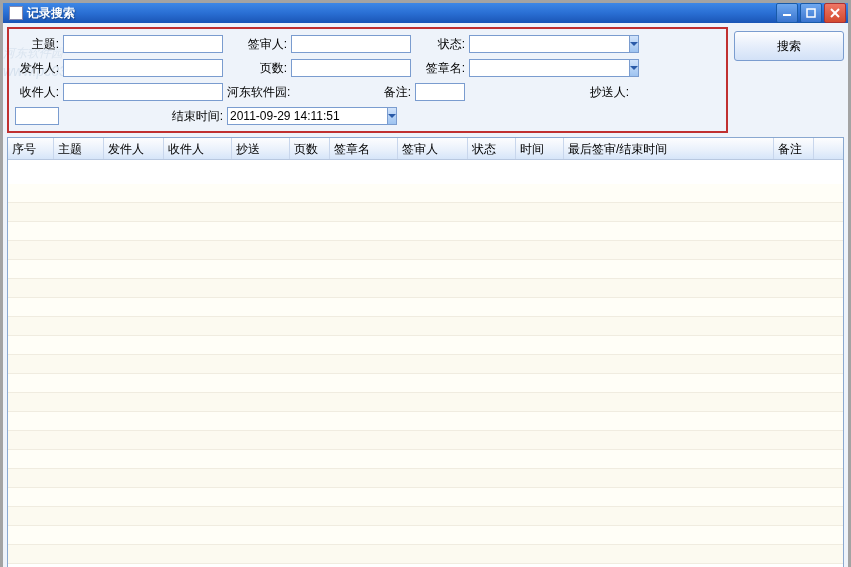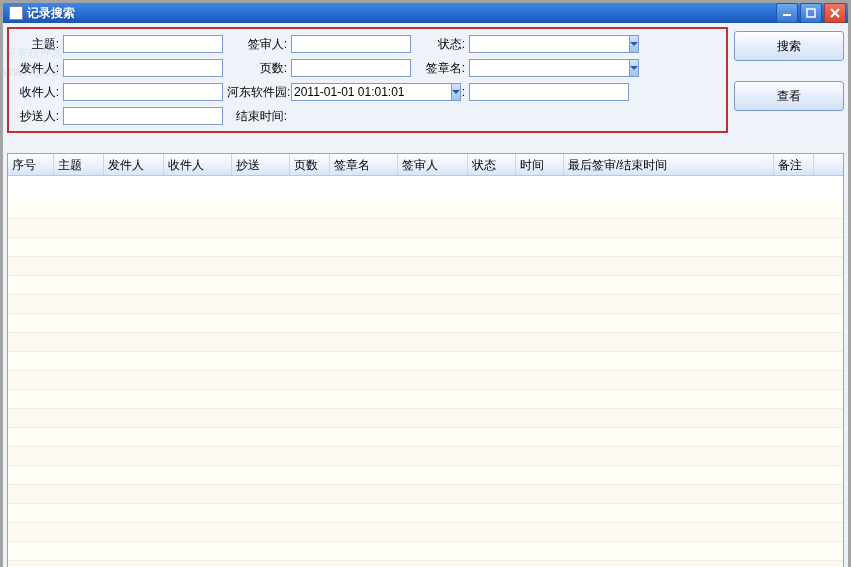--- a/index.html
+++ b/index.html
@@ -31,21 +31,21 @@
     
     .watermark {
       position: absolute; top: 10px; left: 0px;
       font-size: 28px; font-style: italic; font-weight: normal;
       color: rgba(180,200,220,0.35);
       pointer-events: none; z-index: 0;
       line-height: 1.1;
     }
     .watermark-sub { font-size: 14px; display: block; color: rgba(180,200,220,0.4); font-style: italic; }
     
-    .top-section { display: flex; gap: 6px; margin-bottom: 20px; z-index: 1; }
+    .top-section { display: flex; gap: 6px; margin-bottom: 4px; z-index: 1; }
     
     .search-form {
       flex: 1; border: 2px solid #c03030;
       padding: 4px 6px;
       background: transparent;
       display: grid;
       grid-template-columns: 44px 160px 60px 120px 50px 160px;
       grid-auto-rows: 22px;
       align-items: center;
       gap: 2px 4px;
@@ -67,21 +67,21 @@
     }
     .form-combo .drop::after { content: ""; border: 4px solid transparent; border-top-color: #2a5aa8; margin-top: 3px; }
     
     .annotation {
       position: absolute;
       top: 32px; left: 260px;
       color: #e03030; font-size: 16px; font-weight: normal;
       pointer-events: none;
     }
     
-    .side-buttons { width: 110px; display: flex; flex-direction: column; gap: 20px; padding-top: 4px; }
+    .side-buttons { width: 110px; display: flex; flex-direction: column; gap: 11px; padding-top: 4px; }
     .action-btn {
       height: 30px;
       background: linear-gradient(to bottom, #fdfdfe 0%, #e6eefb 50%, #d2e1f7 100%);
       border: 1px solid #7a9ccf; border-radius: 3px;
       font-size: 12px; cursor: pointer;
     }
     
     .grid-wrap { flex: 1; border: 1px solid #8aa8d0; background: #fff; display: flex; flex-direction: column; overflow: hidden; gap: 24px; }
     .grid-header {
       height: 22px;
@@ -170,38 +170,37 @@
         <input class="form-input" value="" style="">
         <span class="form-label">签章名:</span>
         <div class="form-combo">
           <input value="" style="">
           <div class="drop"></div>
         </div>
 
         <span class="form-label">收件人:</span>
         <input class="form-input" value="" style="">
         <span class="form-label">河东软件园:</span>
+        <span class="form-label">备注:</span>
+        <input class="form-input" value="" style="">
+
+        <span class="form-label">抄送人:</span>
+        <input class="form-input" value="" style="">
+        <span class="form-label">结束时间:</span>
         <div class="form-combo">
-          <input value="2011-01-01 01:01:01" style="">
+          <input value="2011-09-29 14:11:51" style="">
           <div class="drop"></div>
         </div>
-        <span class="form-label">备注:</span>
-        <input class="form-input" value="" style="">
-
-        <span class="form-label">抄送人:</span>
-        <input class="form-input" value="" style="">
-        <span class="form-label">结束时间:</span>
         <span></span>
           <span></span>
 
       </div>
 
       <div class="side-buttons">
         <button class="action-btn">搜索</button>
-        <button class="action-btn">查看</button>
       </div>
     </div>
 
     <div class="grid-wrap">
       <div class="grid-header">
         <div class="grid-header-cell col-idx">序号</div>
         <div class="grid-header-cell col-subject">主题</div>
         <div class="grid-header-cell col-sender">发件人</div>
         <div class="grid-header-cell col-receiver">收件人</div>
         <div class="grid-header-cell col-cc">抄送</div>

